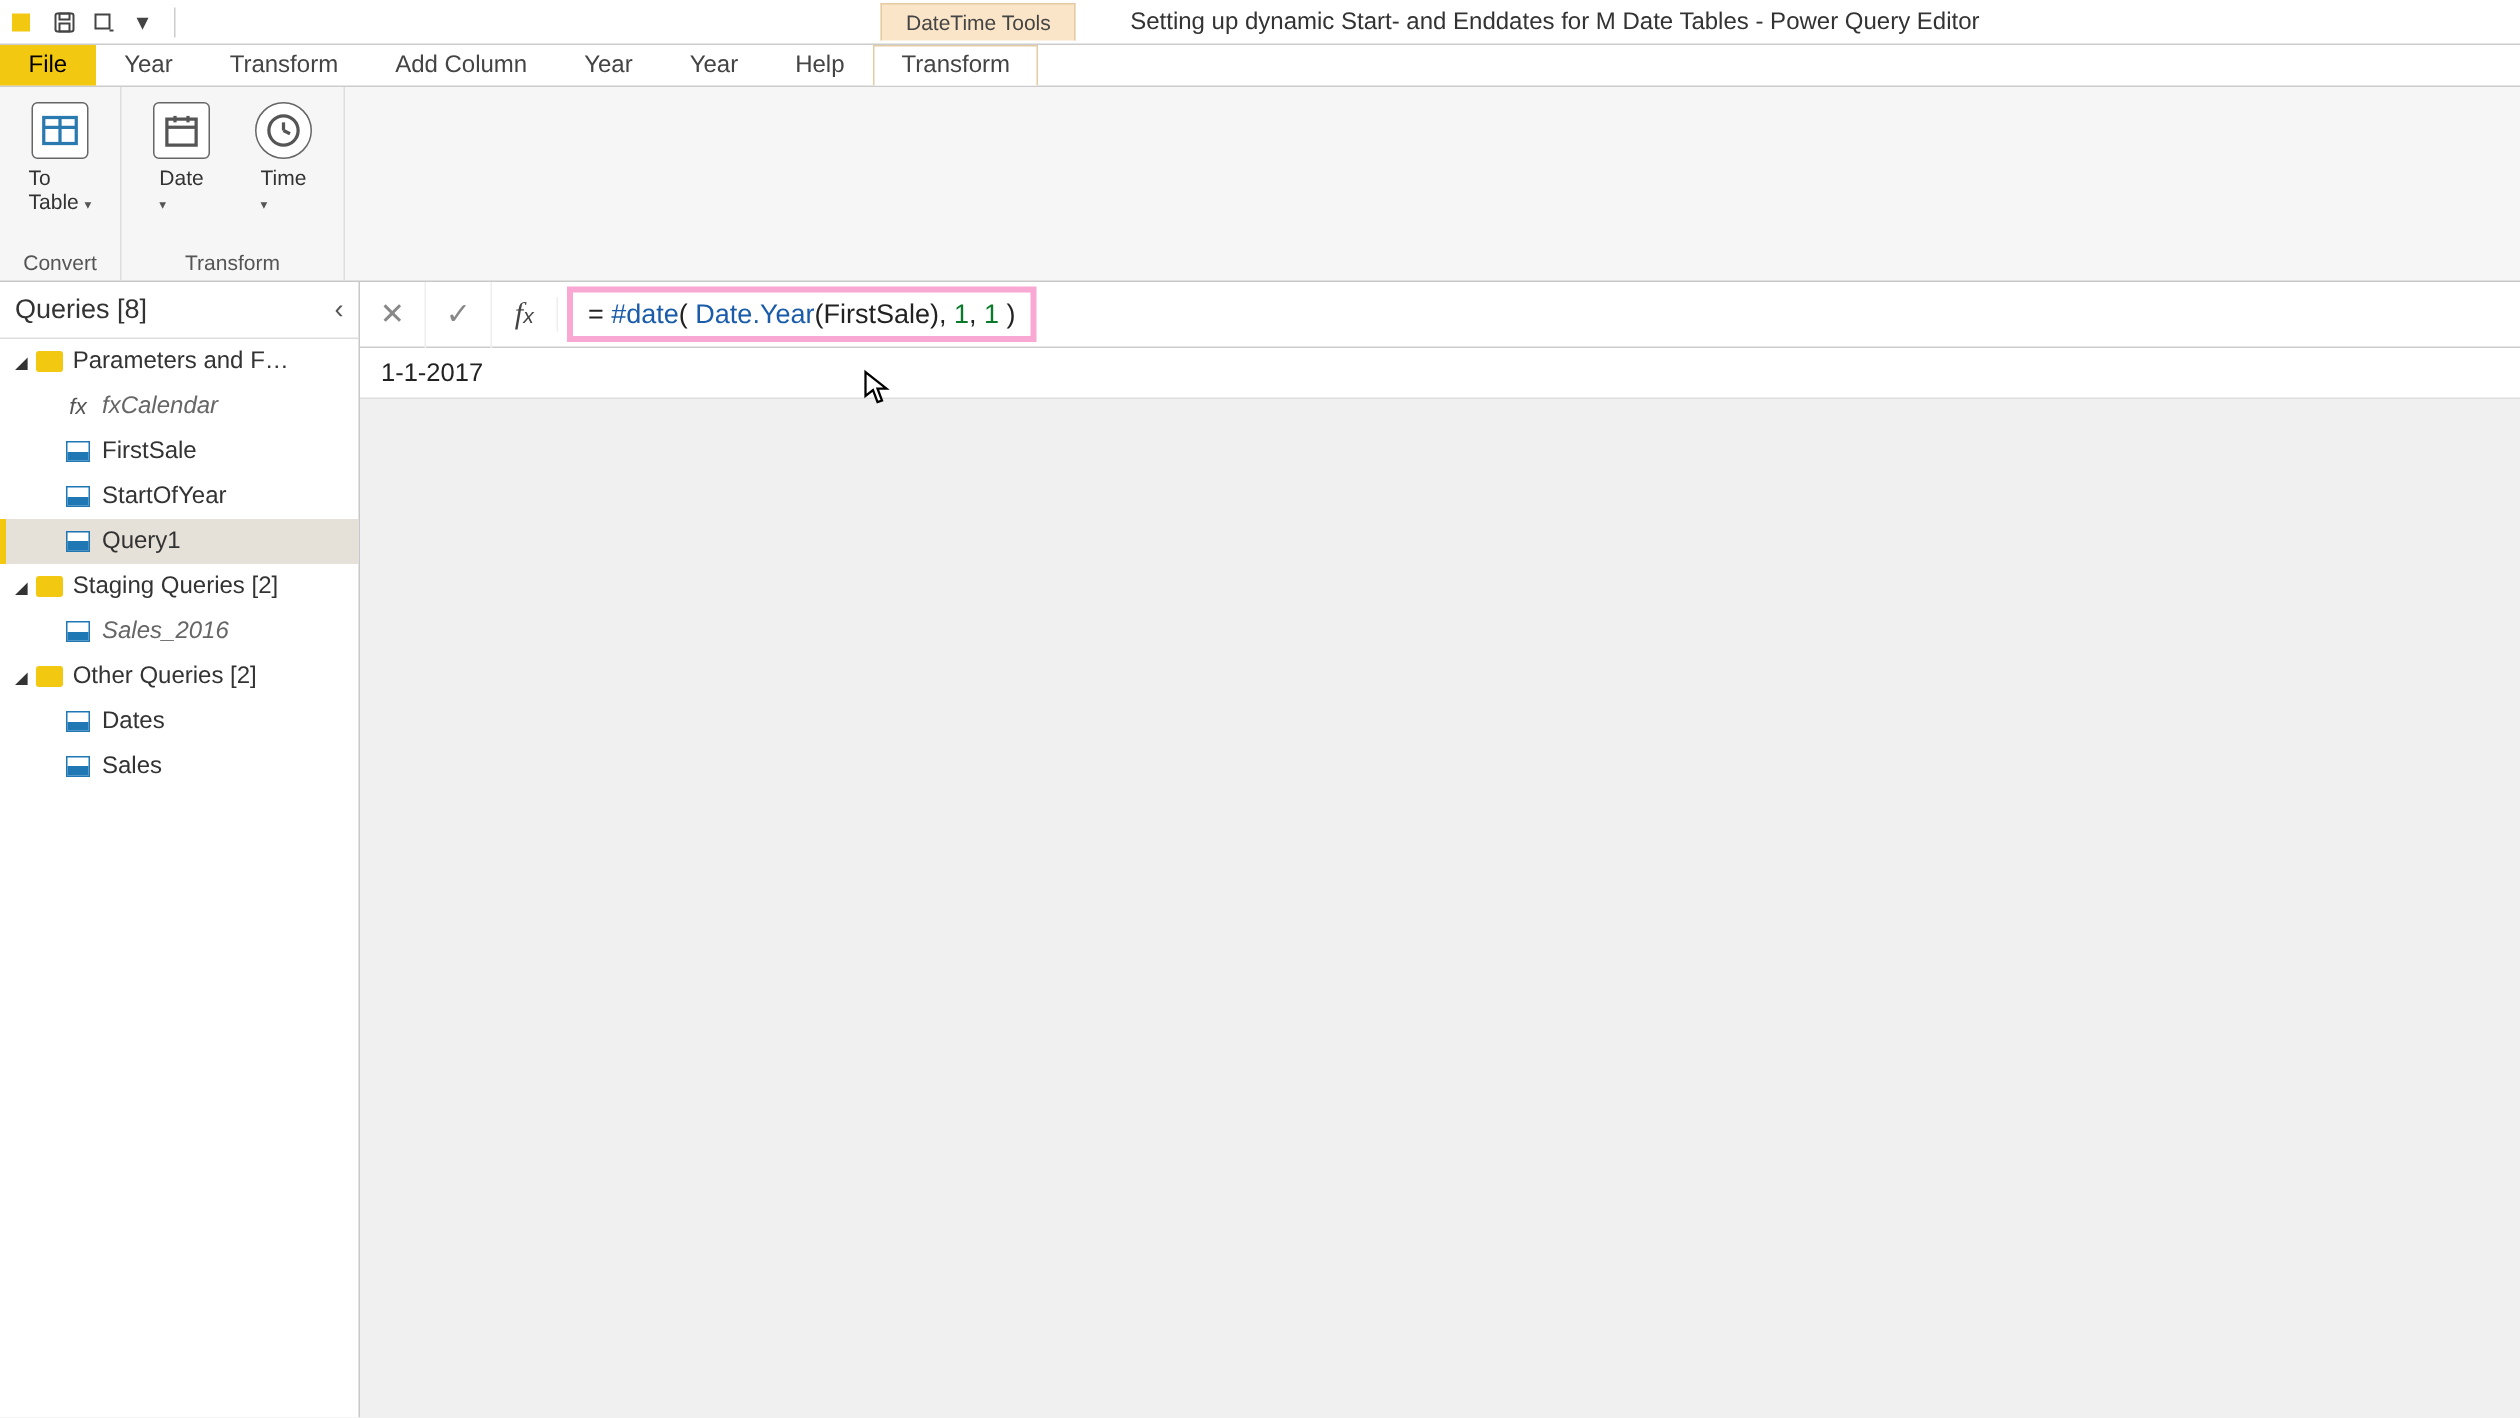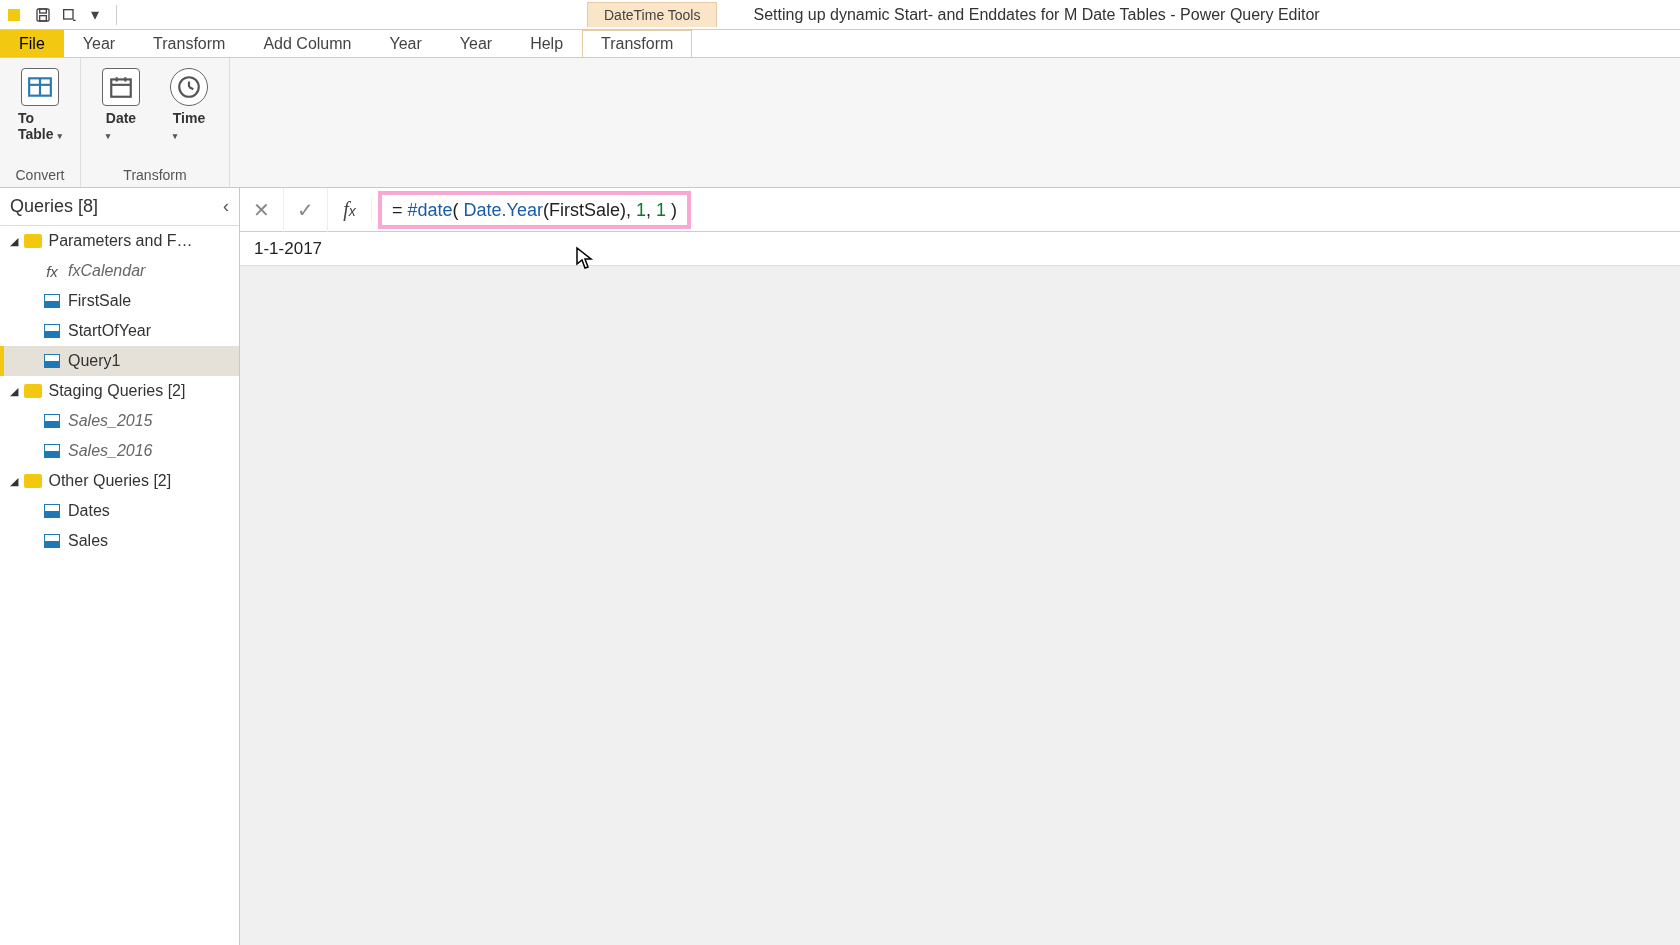--- a/index.html
+++ b/index.html
@@ -21,21 +21,21 @@
   .ribbon-tab.active { background:#fff; border-color:#e5cba5; color:#444; }
   .ribbon-tab.context { margin-left: 0; }
 
   
   .ribbon-body { height: 130px; background:#f6f6f6; border-bottom:1px solid #c8c8c8; display:flex; }
   .ribbon-group { display:flex; flex-direction:column; align-items:center; padding:6px 12px 2px; border-right:1px solid #ddd; }
   .ribbon-buttons { display:flex; gap:12px; flex:1; align-items:flex-start; }
   .ribbon-btn { display:flex; flex-direction:column; align-items:center; width:56px; cursor:pointer; padding-top:4px;}
   .ribbon-btn .icon { width:38px; height:38px; border:1px solid #666; border-radius:4px; display:flex; align-items:center; justify-content:center; background:#fff;}
   .ribbon-btn .icon.clock { border-radius:50%; }
-  .ribbon-btn .lbl { font-size:14px; color:#333; margin-top:4px;font-weight:bold; }
+  .ribbon-btn .lbl { font-size:14px; color:#333; margin-top:4px; }
   .ribbon-btn .drop { font-size:9px; color:#555; }
   .group-label { font-size:14px; color:#555; margin-top:auto; padding-bottom:2px;}
 
   
   .main { display:flex; height: calc(945px - 30px - 28px - 130px); }
   .queries-pane { width:240px; background:#fff; border-right:1px solid #c8c8c8; }
   .queries-header { display:flex; align-items:center; justify-content:space-between; padding:8px 10px; border-bottom:1px solid #ddd; font-size:18px; color:#333;}
   .queries-header .collapse { cursor:pointer; font-size:18px; color:#555; }
   .tree { font-size:16px; color:#333; }
   .tree-group { padding:6px 6px 6px 10px; display:flex; align-items:center; gap:6px; cursor:pointer;}
@@ -173,24 +173,20 @@
         <span>Query1</span>
       </div>
 
       <div class="tree-group">
         <span class="tri">◢</span>
         <span class="folder"></span>
         <span>Staging Queries [2]</span>
       </div>
       <div class="tree-item italic">
         <span class="tbl"></span>
-        <span>Sales_2015</span>
-      </div>
-      <div class="tree-item italic">
-        <span class="tbl"></span>
         <span>Sales_2016</span>
       </div>
 
       <div class="tree-group">
         <span class="tri">◢</span>
         <span class="folder"></span>
         <span>Other Queries [2]</span>
       </div>
       <div class="tree-item">
         <span class="tbl"></span>

